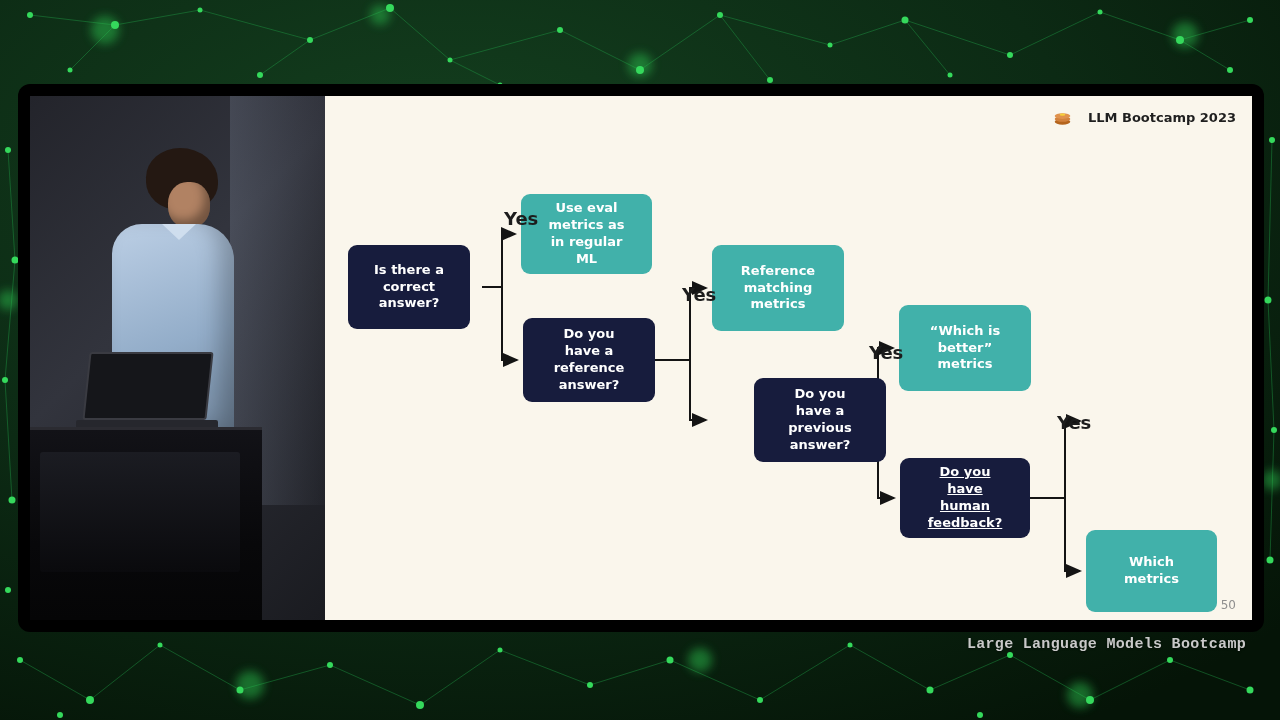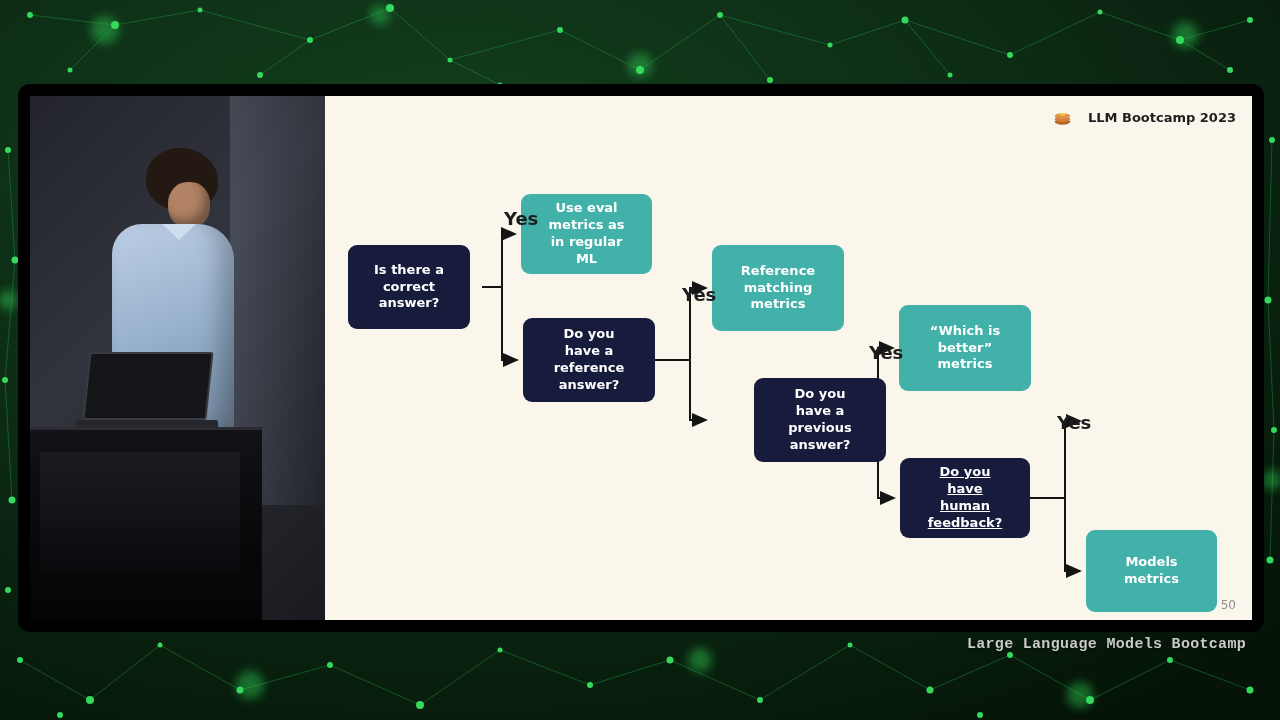--- a/index.html
+++ b/index.html
@@ -247,21 +247,21 @@
     <div class="flow-node question" style="left:387px;top:282px;width:132px;height:84px;margin-left:42px;">
       <span>Do you have a previous answer?</span>
     </div>
     <div class="flow-node metric" style="left:574px;top:209px;width:132px;height:86px;">
       <span>“Which is better” metrics</span>
     </div>
     <div class="flow-node question" style="left:575px;top:362px;width:130px;height:80px;text-decoration:underline;">
       <span>Do you have human feedback?</span>
     </div>
     <div class="flow-node metric" style="left:761px;top:434px;width:131px;height:82px;">
-      <span>Models metrics</span>
+      <span>Which metrics</span>
     </div>
 
     <div class="yes-label" style="left:152px;top:112px;">Yes</div>
     <div class="yes-label" style="left:330px;top:188px;">Yes</div>
     <div class="yes-label" style="left:517px;top:246px;">Yes</div>
     <div class="yes-label" style="left:705px;top:316px;">Yes</div>
 
     <div class="page-number">50</div>
   </div>
 </div>

